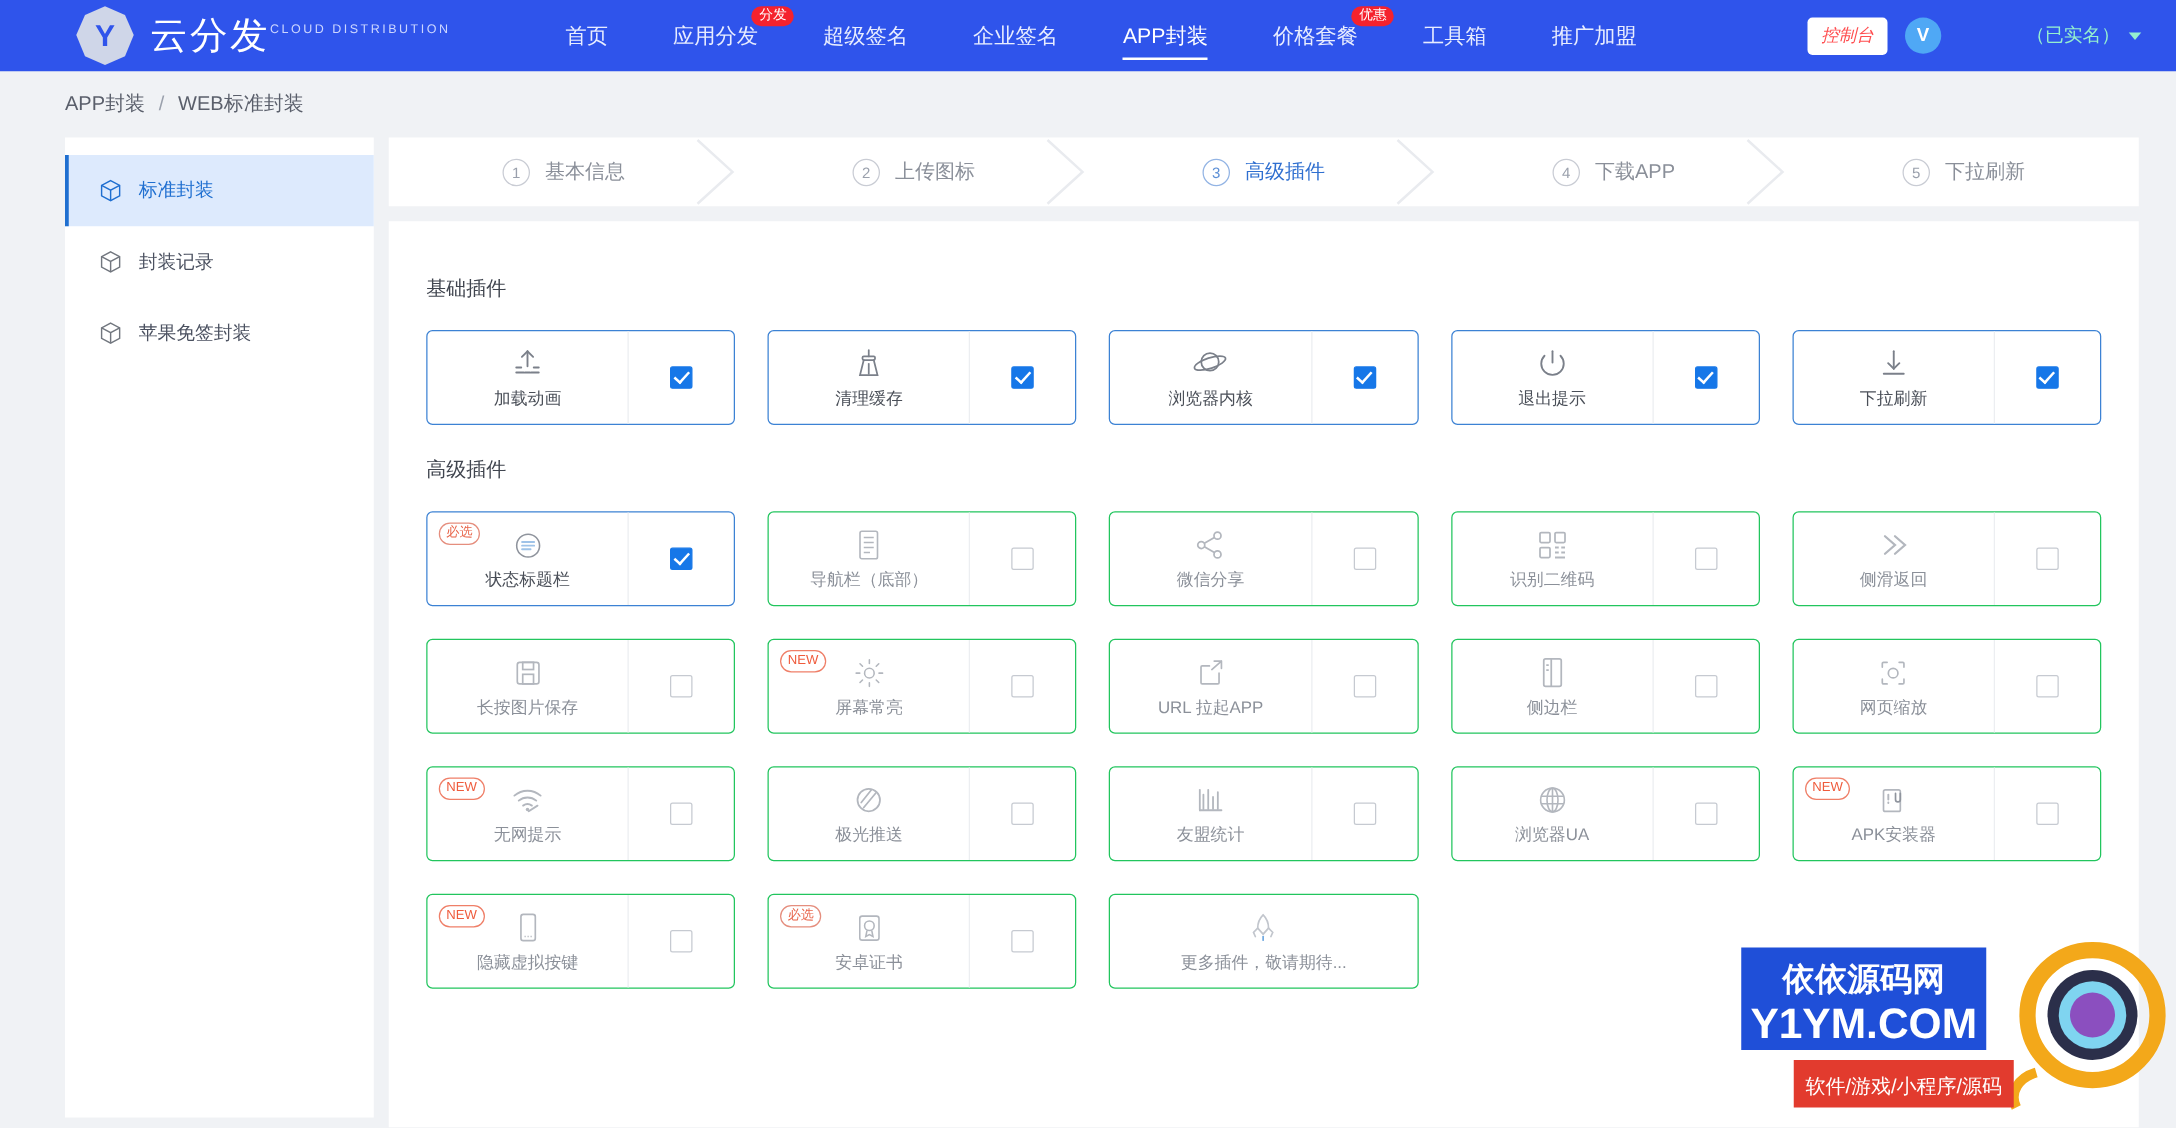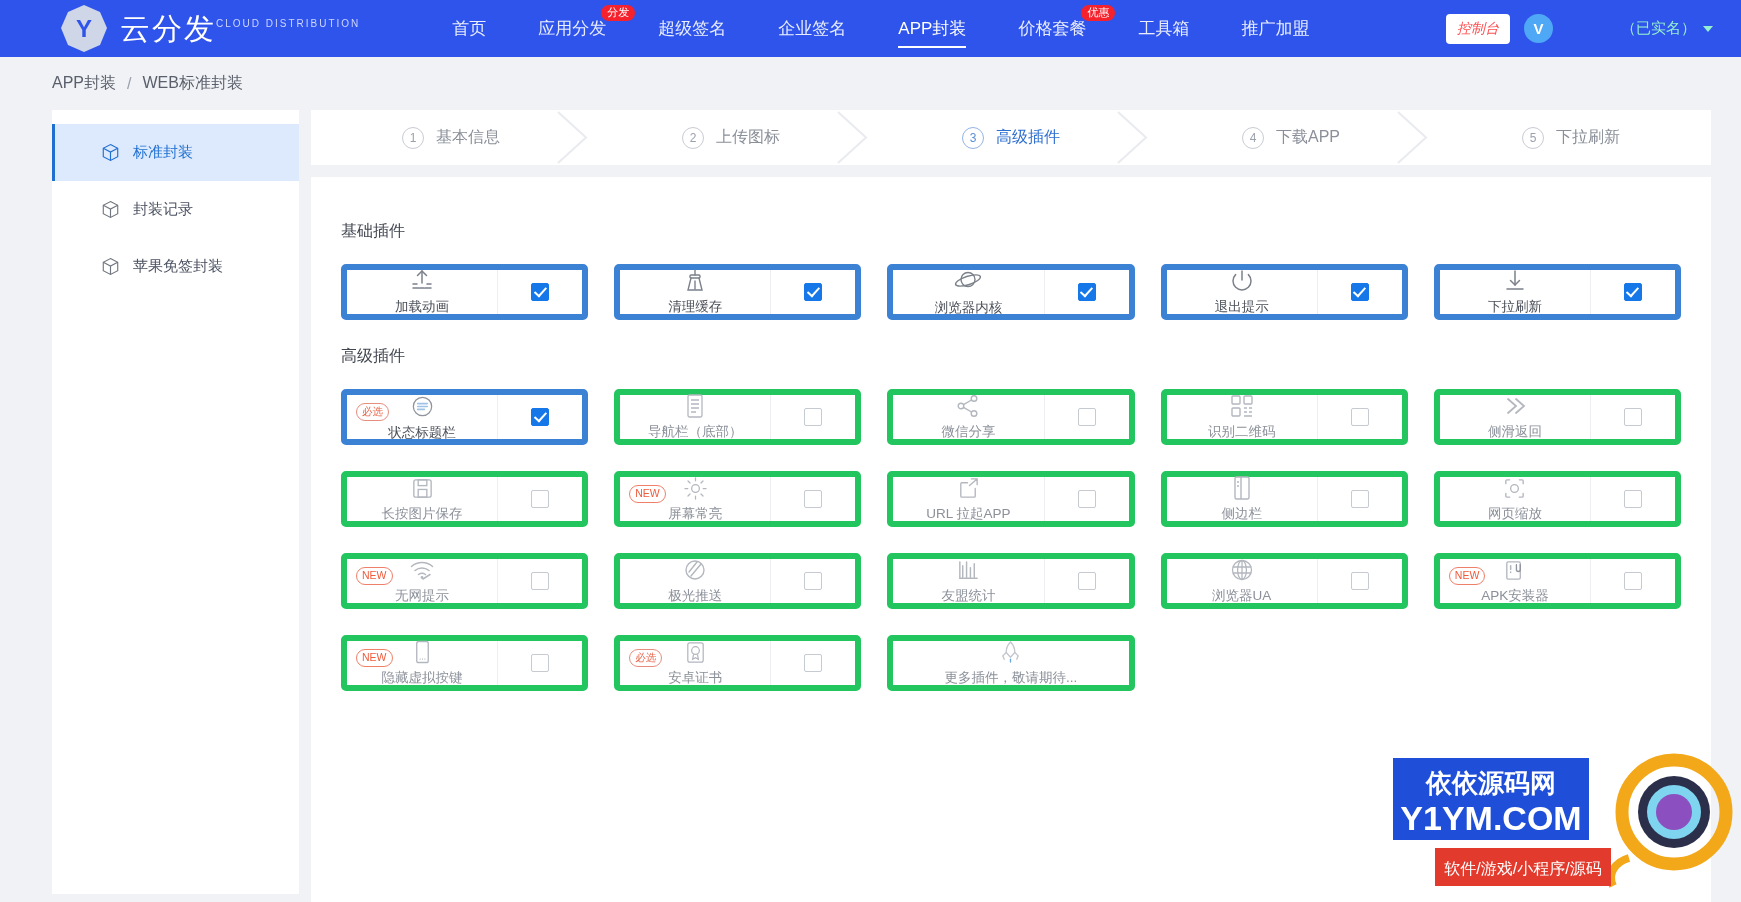--- a/index.html
+++ b/index.html
@@ -108,21 +108,21 @@
     background: #ffffff;
     flex-shrink: 0;
     padding-top: 14px;
     height: 784px;
   }
   .side-item {
     height: 57px;
     display: flex;
     align-items: center;
     gap: 13px;
-    padding-left: 46px;
+    padding-left: 24px;
     font-size: 15px;
     color: #4b5160;
     cursor: pointer;
     border-left: 3px solid transparent;
   }
   .side-item.active {
     background: #ddeafd;
     border-left: 3px solid #1f6fd0;
     color: #1f6fd0;
   }
@@ -188,22 +188,22 @@
   }
   .section-title.second { margin-top: 26px; }
 
   .grid {
     display: grid;
     grid-template-columns: repeat(5, 1fr);
     gap: 26px 26px;
   }
   .card {
     position: relative;
-    height: 56px;
-    border: 6px solid #22c55e;
+    height: 76px;
+    border: 1px solid #22c55e;
     border-radius: 5px;
     display: flex;
     align-items: stretch;
     cursor: pointer;
     background: #fff;
   }
   .card.sel { border-color: #3c82d4; }
   .card .left {
     flex: 1;
     display: flex;

